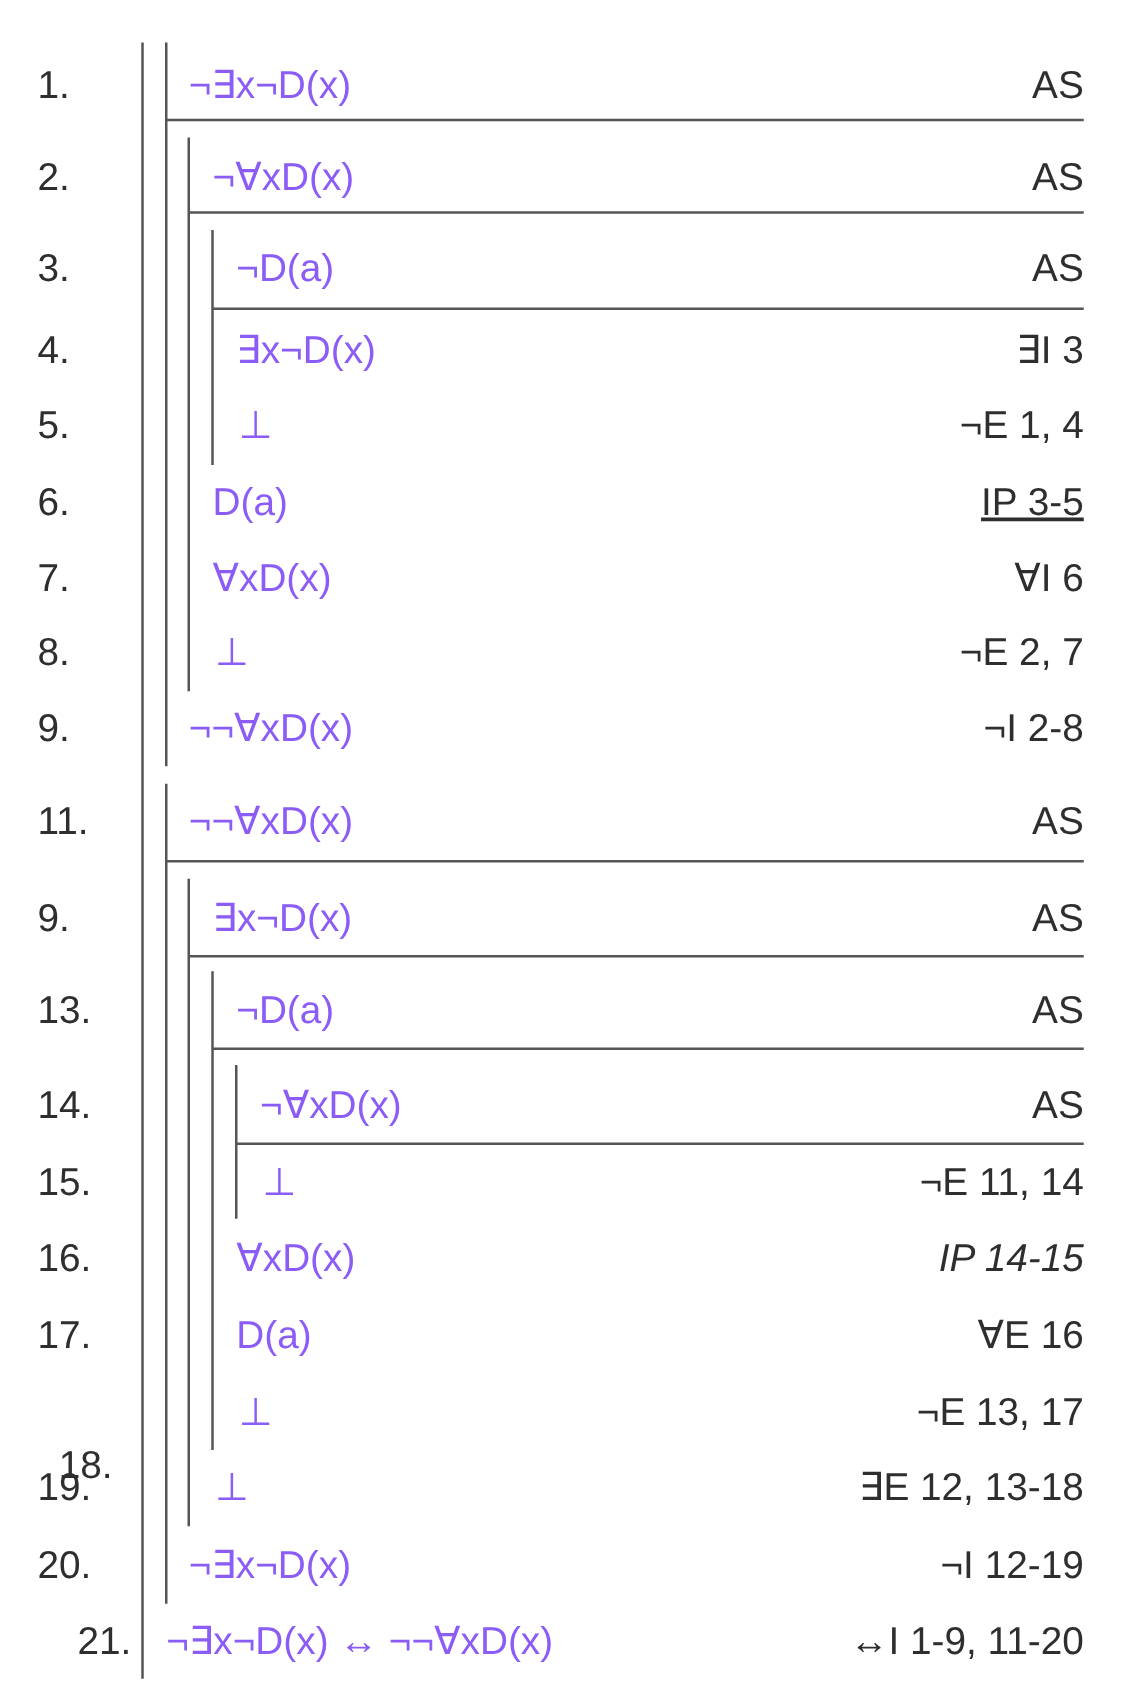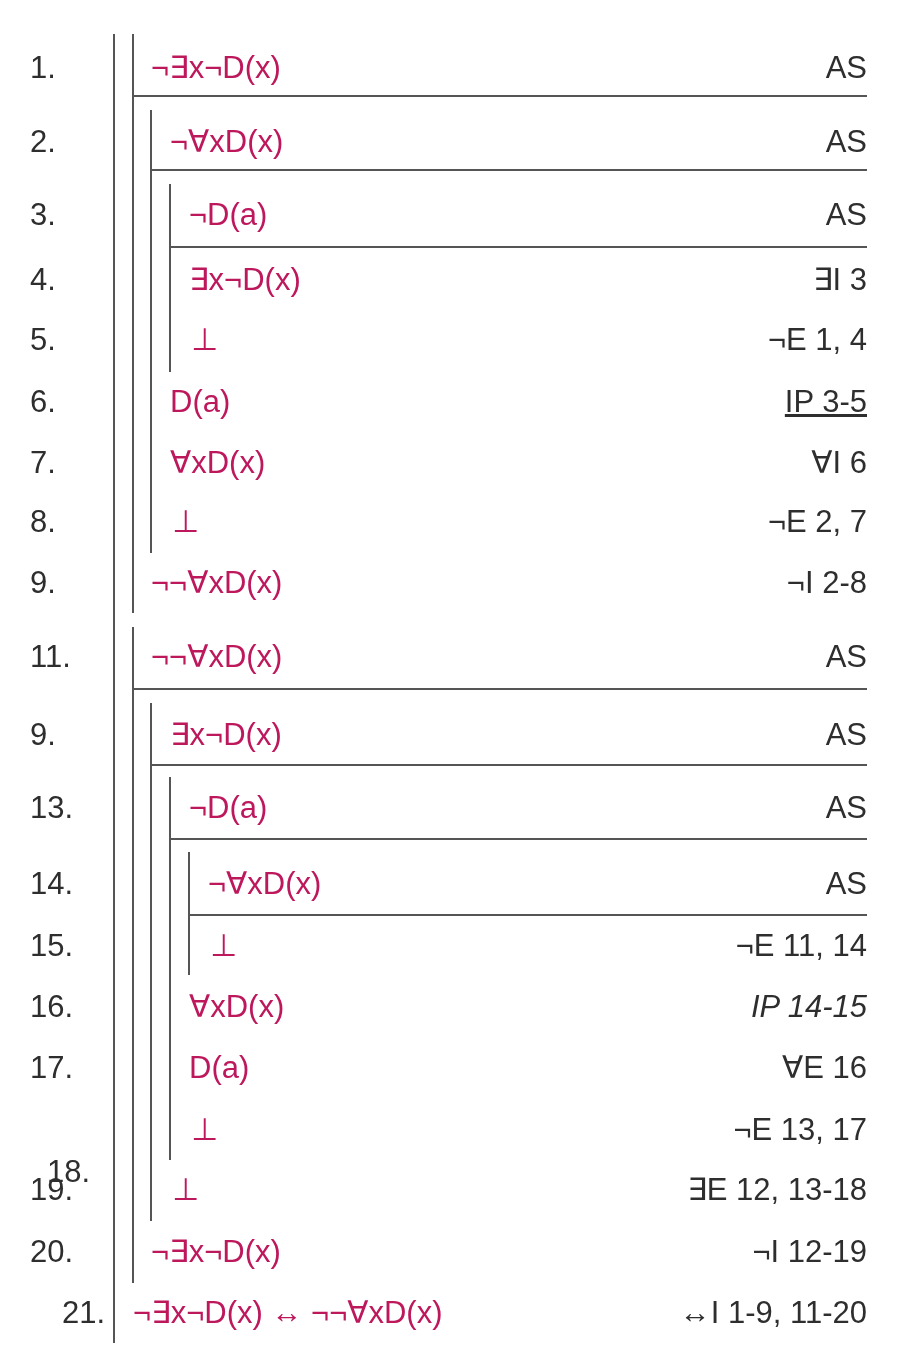--- a/index.html
+++ b/index.html
@@ -1,20 +1,20 @@
 <!DOCTYPE html>
 <html><head>
 <meta charset="utf-8">
 <style>
   html, body { margin:0; padding:0; background:#ffffff; }
   body { width:904px; height:1360px; position:relative; overflow:hidden;
          font-family:"Liberation Sans", "DejaVu Sans", sans-serif; color:#2b2b2b; }
   .proof { position:absolute; left:0; top:0; width:904px; height:1360px; }
   .num { position:absolute; left:30px; font-size:31px; line-height:40px; color:#2e2e2e; }
-  .formula { position:absolute; font-size:31px; line-height:40px; white-space:nowrap; color:#be185d; }
+  .formula { position:absolute; font-size:31px; line-height:40px; white-space:nowrap; color:#8b5cf6; }
   .just { position:absolute; right:37px; font-size:31px; line-height:40px; white-space:nowrap; text-align:right; color:#2e2e2e; }
   .vline { position:absolute; width:2px; background:#555; }
   .hline { position:absolute; height:2px; background:#555; right:37px; }
 </style>
 </head>
 <body>
 
 <div class="proof">
 
   <div class="vline" style="left:113px;top:34px;height:1309px;"></div>

